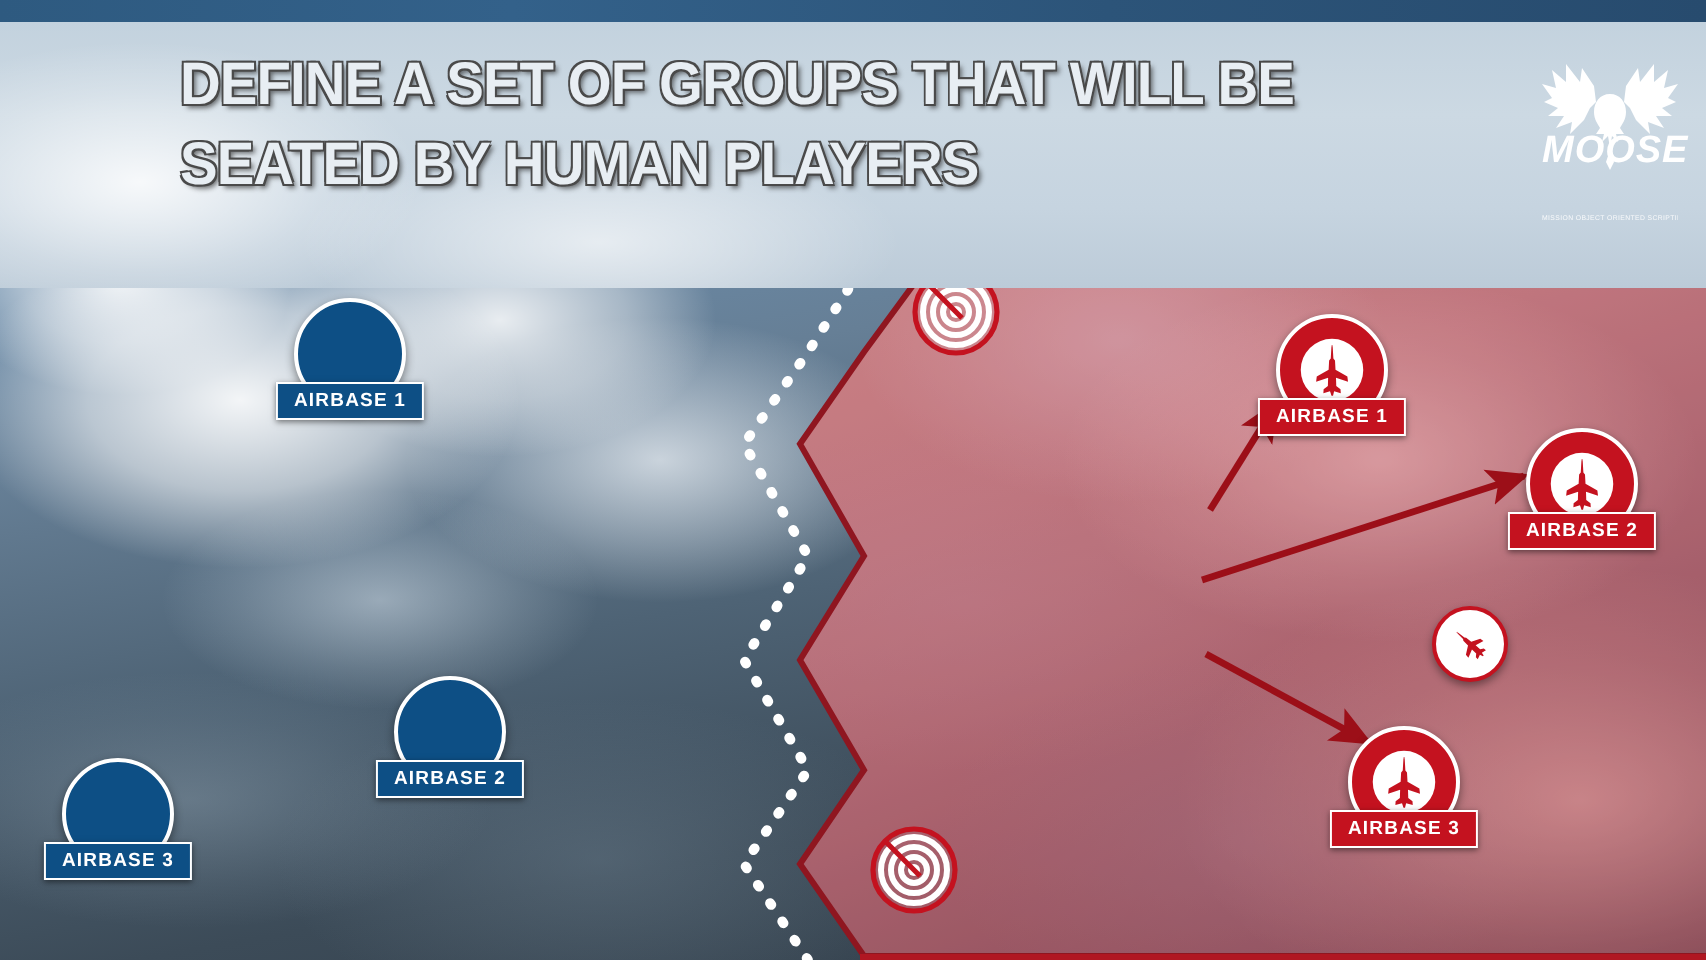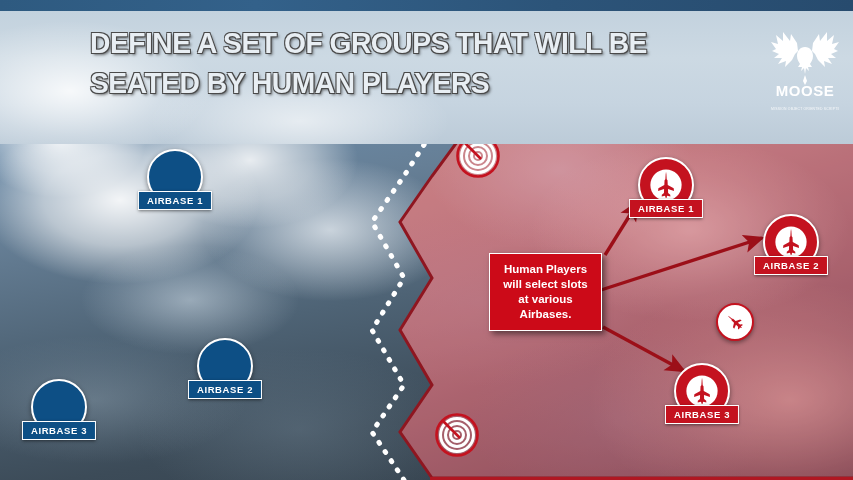--- a/index.html
+++ b/index.html
@@ -92,25 +92,26 @@
       1px -1px 0 #4a4a4a, -1px 1px 0 #4a4a4a,
       2px 2px 3px rgba(40,40,40,.65);
     transform:scaleX(0.94);
     transform-origin:left top;
   }
 
   
   .logo { position:absolute; right:14px; top:16px; width:68px; height:88px; }
   .logo svg { display:block; }
   .logo-word {
-    position:absolute; left:0; bottom:16px; width:68px;
+    position:absolute; left:0; bottom:28px; width:68px;
     text-align:center;
-    font-size:15px; font-weight:bold; letter-spacing:.5px;
+    font-size:19px; font-weight:bold; letter-spacing:.5px;
     color:#ffffff;
     font-family:"Liberation Sans", sans-serif;
+    font-style:italic;
   }
   .logo-sub {
     position:absolute; left:0; bottom:4px; width:68px;
     text-align:center;
     font-size:3.4px; letter-spacing:.2px;
     color:rgba(255,255,255,.88);
     font-family:"Liberation Sans", sans-serif;
     white-space:nowrap; overflow:hidden;
   }
 
@@ -295,26 +296,20 @@
     <svg width="44" height="44" viewBox="0 0 44 44">
       <circle cx="22" cy="22" r="20.5" fill="none" stroke="#c4121f" stroke-width="2.6"></circle>
       <circle cx="22" cy="22" r="16.5" fill="none" stroke="#ffffff" stroke-width="3"></circle>
       <circle cx="22" cy="22" r="11.5" fill="none" stroke="#ffffff" stroke-width="3"></circle>
       <circle cx="22" cy="22" r="6.5" fill="none" stroke="#ffffff" stroke-width="3"></circle>
       <circle cx="22" cy="22" r="3" fill="#ffffff"></circle>
       <line x1="8" y1="8" x2="25" y2="25" stroke="#c4121f" stroke-width="2.6"></line>
     </svg>
   </div>
 
-  <div class="callout">
-    <div class="line">Human Players</div>
-    <div class="line">will select slots</div>
-    <div class="line">at various</div>
-    <div class="line">Airbases.</div>
-  </div>
 
   <div class="bottomrule"></div>
 
   <div class="topstrip"></div>
   <div class="header">
     <div class="header-title">DEFINE A SET OF GROUPS THAT WILL BE SEATED BY HUMAN PLAYERS</div>
 
     <div class="logo">
       <svg width="68" height="62" viewBox="0 0 68 62">
         <g fill="#ffffff">

